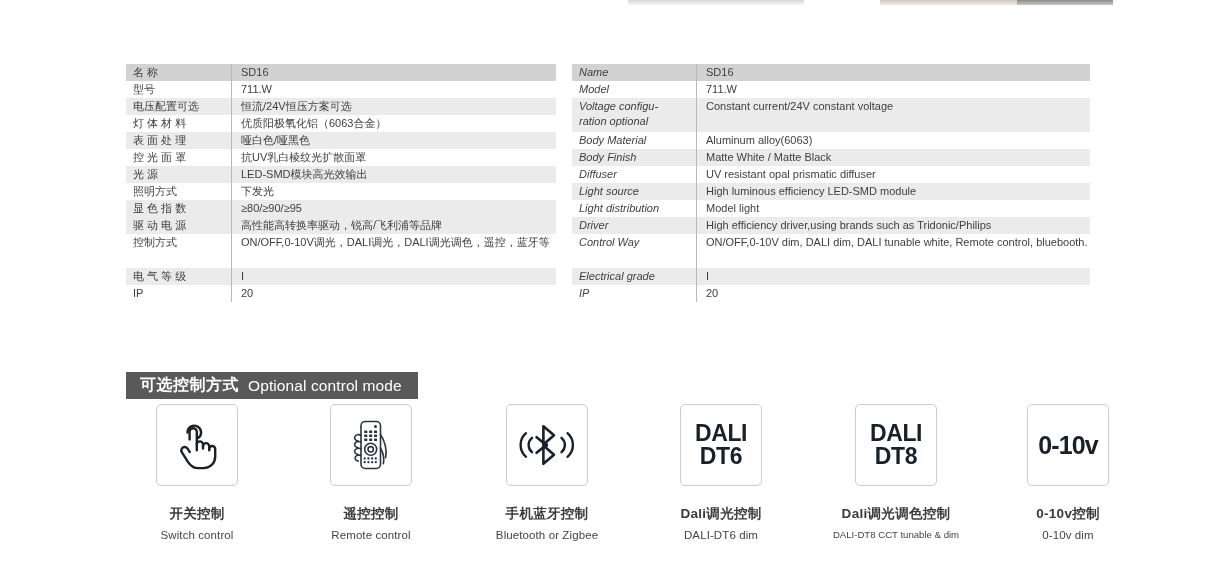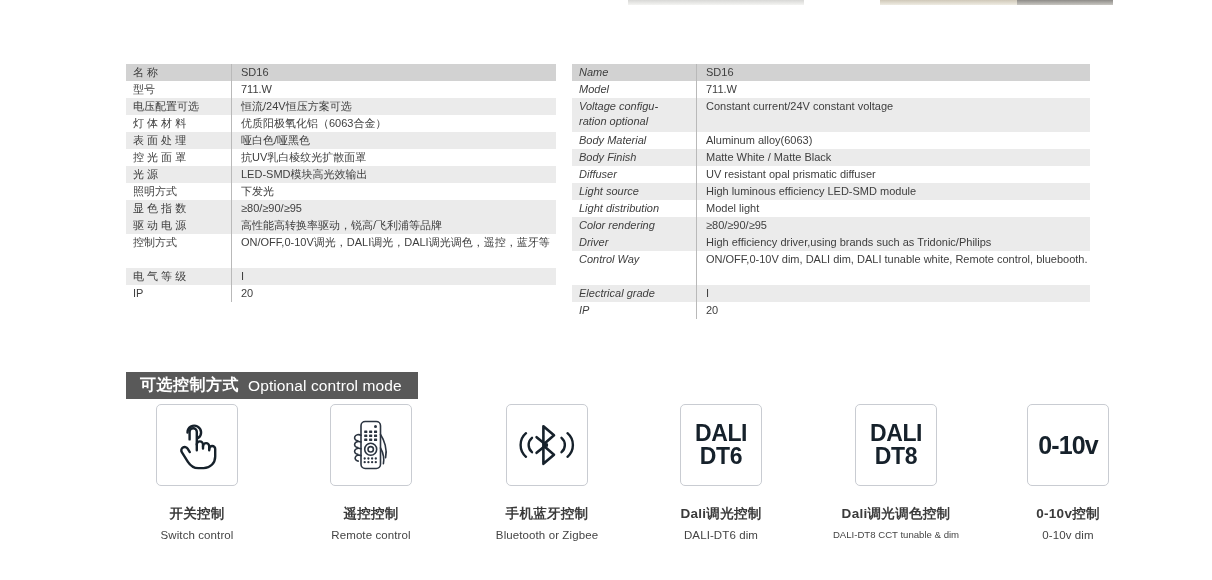--- a/index.html
+++ b/index.html
@@ -207,24 +207,20 @@
         <td class="k">Diffuser</td>
         <td class="v">UV resistant opal prismatic diffuser</td>
       </tr>
       <tr class="stripe">
         <td class="k">Light source</td>
         <td class="v">High luminous efficiency LED-SMD module</td>
       </tr>
       <tr>
         <td class="k">Light distribution</td>
         <td class="v">Model light</td>
-      </tr>
-      <tr class="stripe">
-        <td class="k">Color rendering</td>
-        <td class="v">≥80/≥90/≥95</td>
       </tr>
       <tr class="stripe">
         <td class="k">Driver</td>
         <td class="v">High efficiency driver,using brands such as Tridonic/Philips</td>
       </tr>
       <tr class="tall">
         <td class="k">Control Way</td>
         <td class="v">ON/OFF,0-10V dim, DALI dim, DALI tunable white, Remote control, bluebooth.</td>
       </tr>
       <tr class="stripe">

